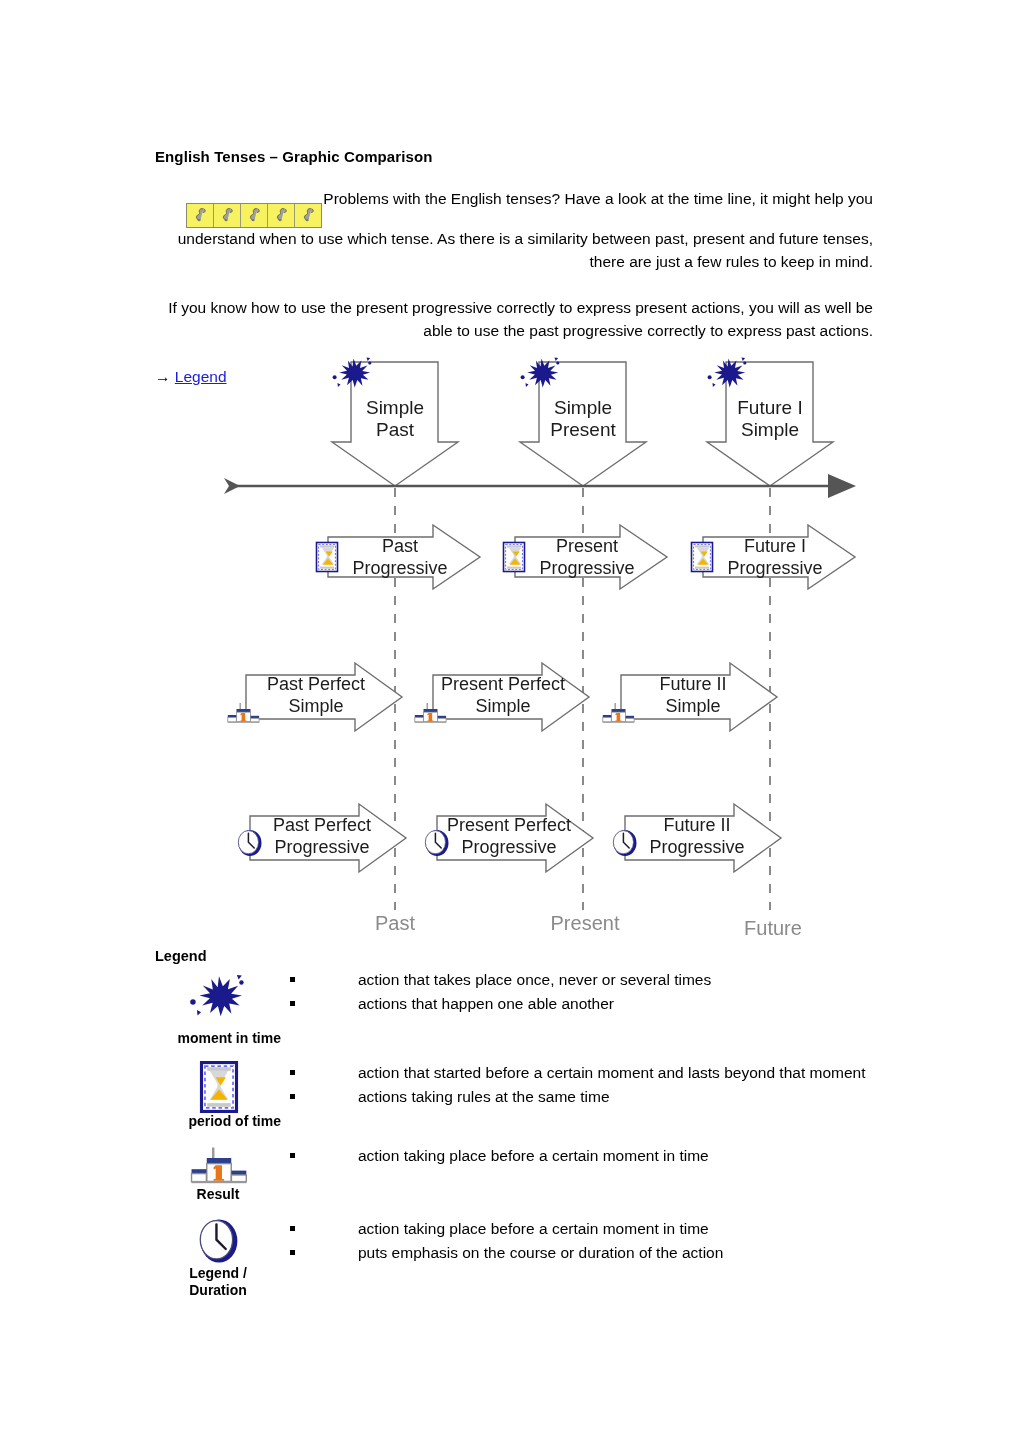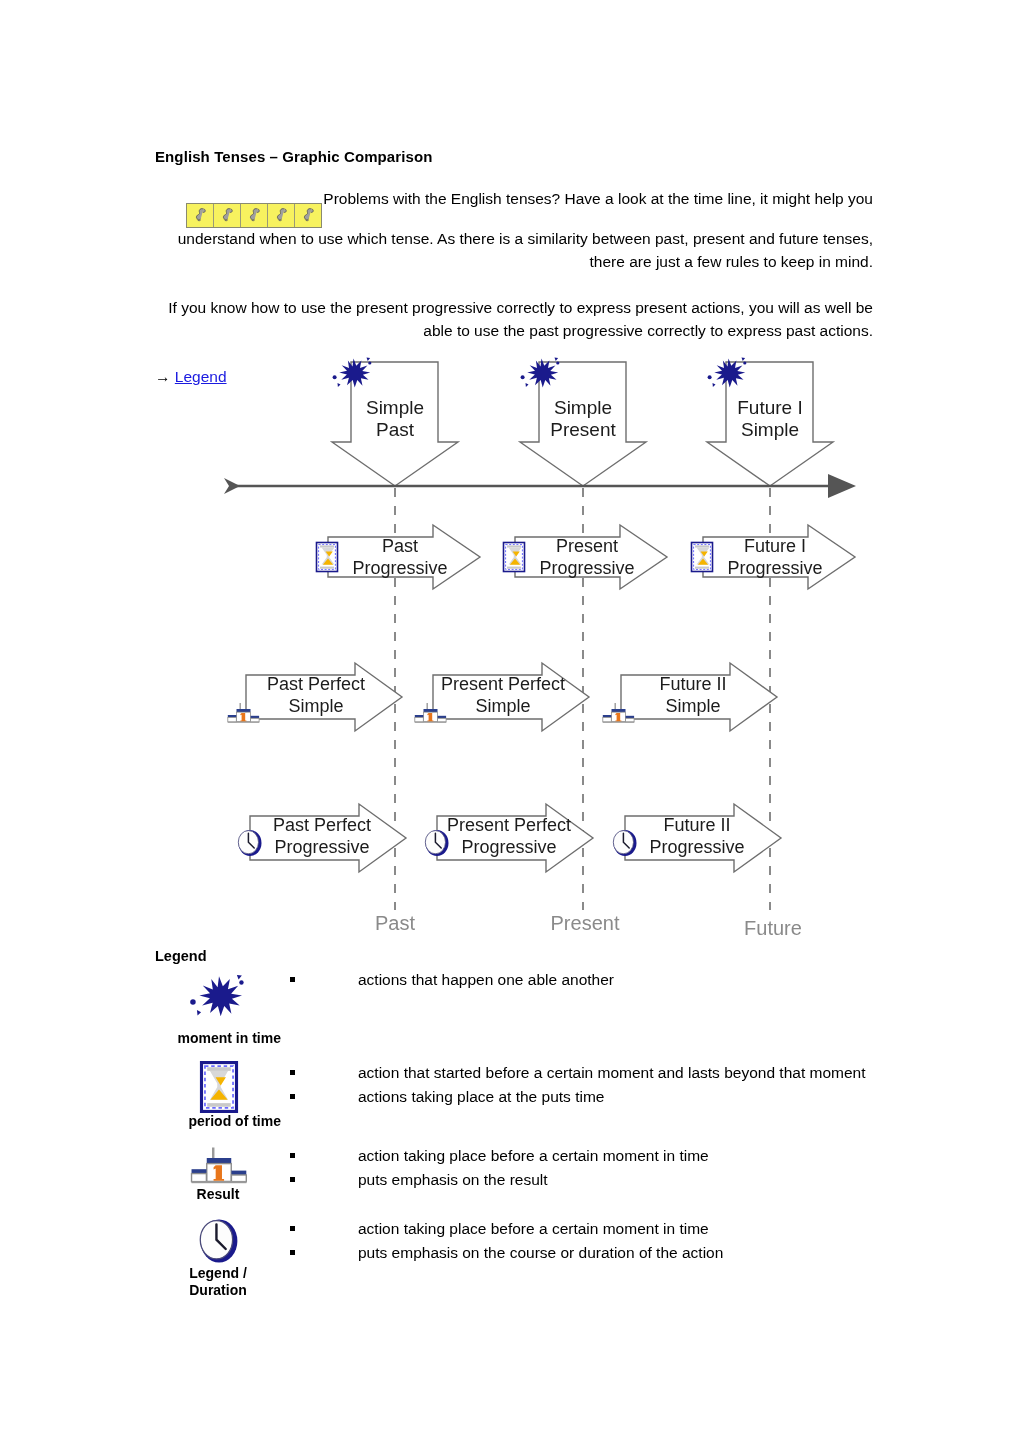--- a/index.html
+++ b/index.html
@@ -354,20 +354,24 @@
               <circle cx="3.6" cy="21.2" r="2.0"></circle>
               <circle cx="38.8" cy="7.0" r="1.6"></circle>
             </g>
           </svg>
         </span>
         <span class="legend-caption">moment in time</span>
       </div>
       <div class="legend-lines">
         <div class="lg-line">
           <div class="bullet-col"><span class="bullet-sq"></span></div>
+          <div class="legend-text">action that takes place once, never or several times</div>
+        </div>
+        <div class="lg-line">
+          <div class="bullet-col"><span class="bullet-sq"></span></div>
           <div class="legend-text">actions that happen one able another</div>
         </div>
       </div>
     </div>
 
     <div class="legend-entry legend-row">
       <div class="legend-icon-col">
         <span class="icon-holder">
           <svg width="40" height="52" viewBox="0 0 22 30">
             <rect x="0.9" y="0.9" width="20.2" height="28.2" fill="#ffffff" stroke="#1a1a8c" stroke-width="1.8"></rect>
@@ -381,21 +385,21 @@
         </span>
         <span class="legend-caption">period of time</span>
       </div>
       <div class="legend-lines">
         <div class="lg-line">
           <div class="bullet-col"><span class="bullet-sq"></span></div>
           <div class="legend-text">action that started before a certain moment and lasts beyond that moment</div>
         </div>
         <div class="lg-line">
           <div class="bullet-col"><span class="bullet-sq"></span></div>
-          <div class="legend-text">actions taking place at the puts time</div>
+          <div class="legend-text">actions taking rules at the same time</div>
         </div>
       </div>
     </div>
 
     <div class="legend-entry legend-row">
       <div class="legend-icon-col">
         <span class="icon-holder">
           <svg width="58" height="42" viewBox="0 0 33 24">
             <rect x="12.5" y="2.0" width="1.4" height="7" fill="#9a9a9a"></rect>
             <rect x="9.5" y="8.0" width="14" height="3.2" fill="#2b3f8c"></rect>
@@ -408,24 +412,20 @@
             <rect x="0.8" y="21.2" width="31.4" height="1.2" fill="#9a9a9a"></rect>
           </svg>
         </span>
         <span class="legend-caption center">Result</span>
       </div>
       <div class="legend-lines">
         <div class="lg-line">
           <div class="bullet-col"><span class="bullet-sq"></span></div>
           <div class="legend-text">action taking place before a certain moment in time</div>
         </div>
-        <div class="lg-line">
-          <div class="bullet-col"><span class="bullet-sq"></span></div>
-          <div class="legend-text">puts emphasis on the result</div>
-        </div>
       </div>
     </div>
 
     <div class="legend-entry legend-row">
       <div class="legend-icon-col">
         <span class="icon-holder">
           <svg width="46" height="48" viewBox="0 0 28 30">
             <ellipse cx="14" cy="15" rx="11.5" ry="13.5" fill="#1a1a8c"></ellipse>
             <ellipse cx="12.4" cy="14.2" rx="10.1" ry="12.0" fill="#fdfdfd" stroke="#4a4a7a" stroke-width="0.8"></ellipse>
             <path d="M12.4 4.6 v9.6 l5.8 5.8" fill="none" stroke="#1a1a2c" stroke-width="1.5" stroke-linecap="round"></path>

